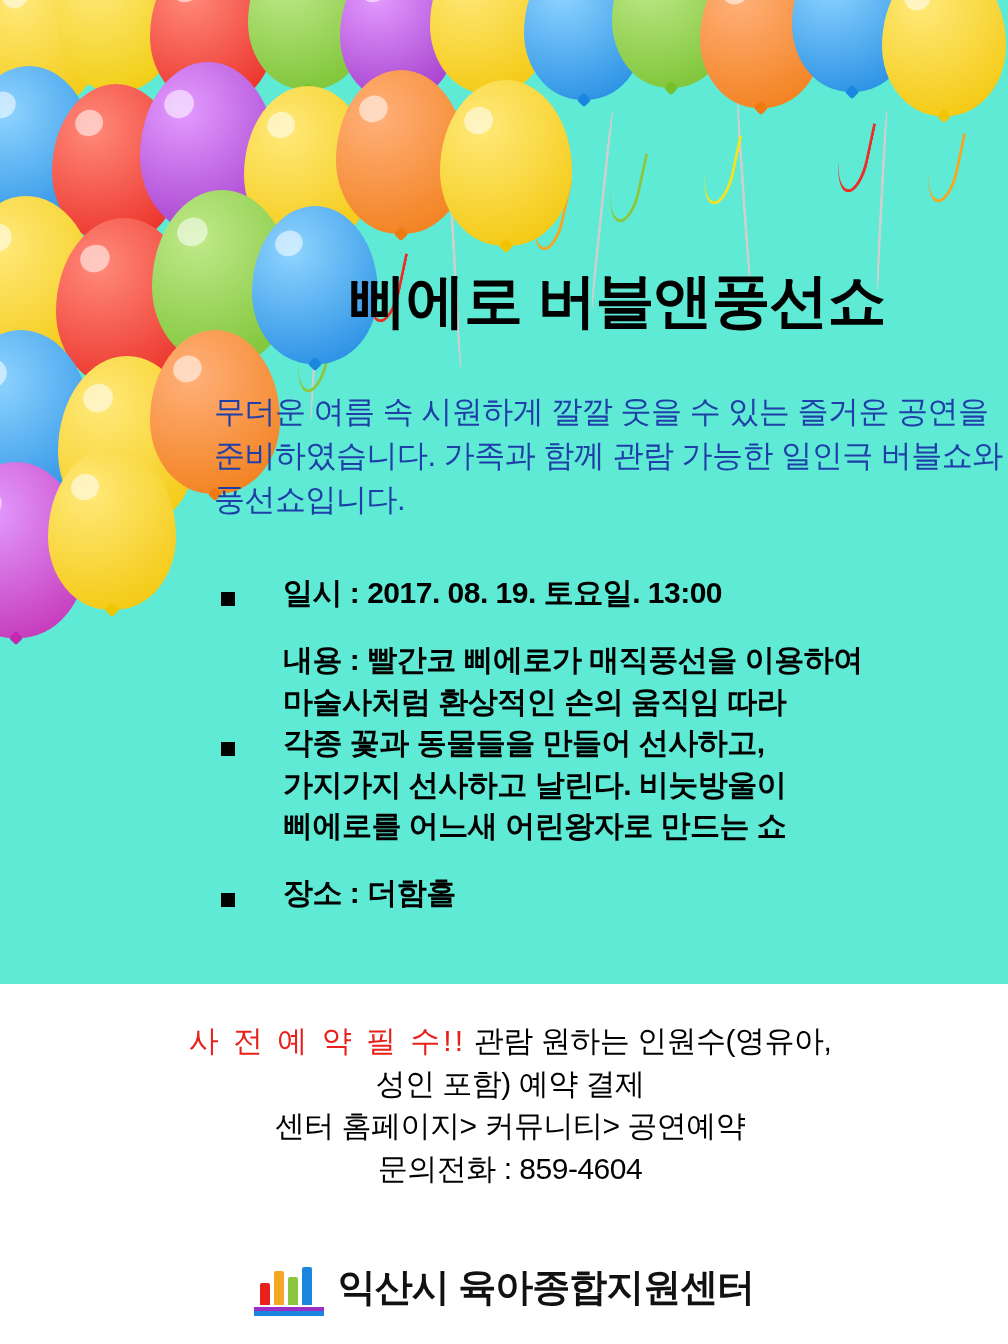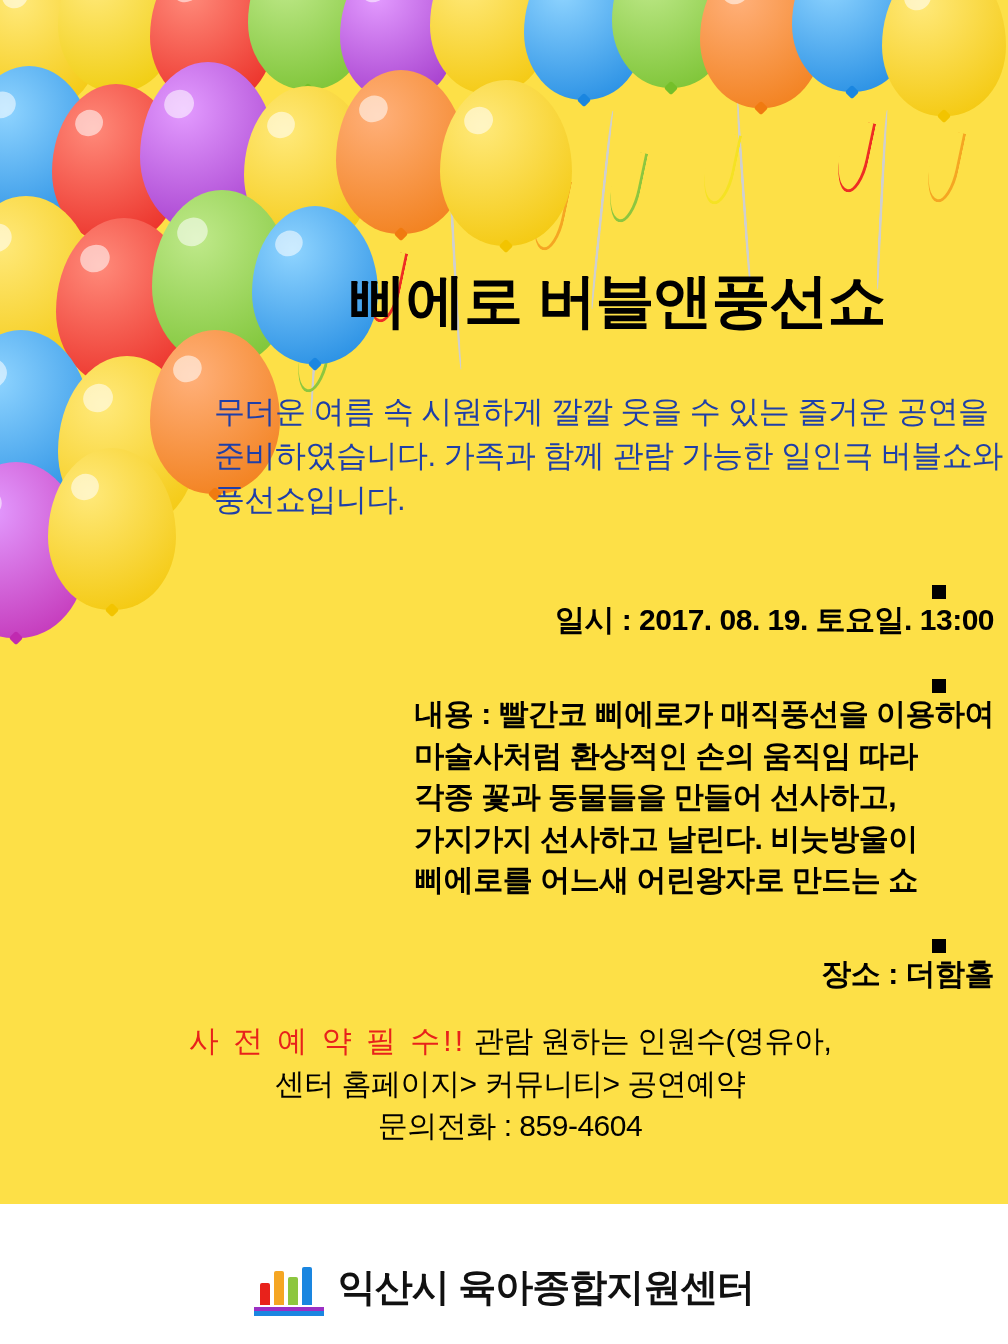--- a/index.html
+++ b/index.html
@@ -11,22 +11,22 @@
     height: 1344px;
     background: #ffffff;
     font-family: "Liberation Sans", sans-serif;
     position: relative;
     overflow: hidden;
   }
 
   #poster {
     position: relative;
     width: 1008px;
-    height: 1204px;
-    background: #fde047;
+    height: 984px;
+    background: #5eead4;
   }
 
   
   #balloons {
     position: absolute;
     left: 0;
     top: 0;
     width: 1008px;
     height: 640px;
     pointer-events: none;
@@ -111,23 +111,22 @@
     top: 572px;
     width: 780px;
     font-size: 30px;
     font-weight: bold;
     color: #000000;
     line-height: 1.38;
     letter-spacing: -0.5px;
   }
   .bullet-row {
     display: flex;
-    align-items: flex-end;
+    align-items: center;
     margin-bottom: 26px;
-    flex-direction: column;
   }
   .bullet-row.tight {
     margin-bottom: 8px;
   }
   .bullet-mark {
     flex: 0 0 auto;
     width: 14px;
     height: 14px;
     background: #000000;
     margin: 13px 48px 0 7px;
@@ -374,20 +373,21 @@
       <span class="bullet-mark"></span>
       <span class="bullet-text">
         <span class="line">장소 : 더함홀</span>
       </span>
     </div>
 
   </div>
 
   <div class="notice">
     <div><span class="hl">사 전 예 약 필 수!!</span><span> 관람 원하는 인원수(영유아,</span></div>
+    <div>성인 포함) 예약 결제</div>
     <div>센터 홈페이지&gt; 커뮤니티&gt; 공연예약</div>
     <div>문의전화 : 859-4604</div>
   </div>
 
   <div class="footer">
     <span class="footer-logo">
       <span class="logo-col" style="left:6px;  height:22px; background:#e8221b;"></span>
       <span class="logo-col" style="left:20px; height:34px; background:#f5a623;"></span>
       <span class="logo-col" style="left:34px; height:28px; background:#8dc63f;"></span>
       <span class="logo-col" style="left:48px; height:38px; background:#1a86e0;"></span>

